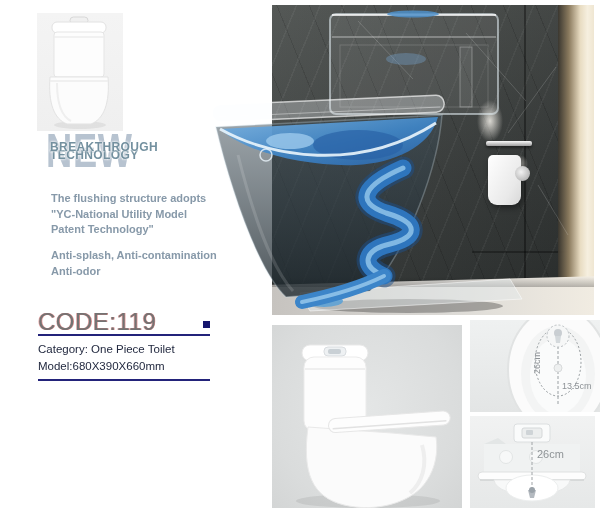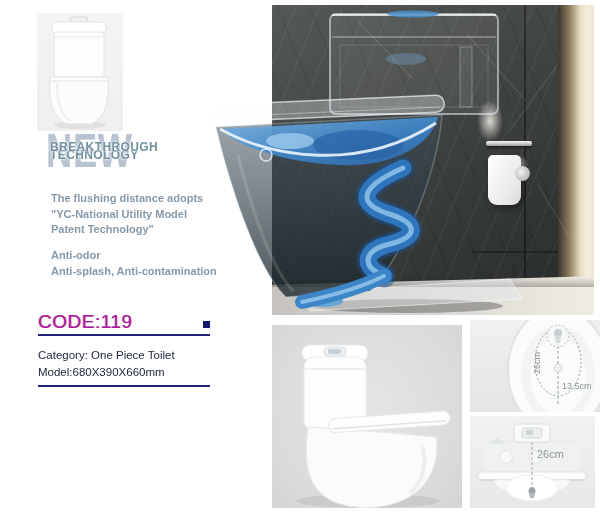--- a/index.html
+++ b/index.html
@@ -17,26 +17,26 @@
   .new-sub{position:absolute;left:4px;color:#73909f;font-weight:700;font-size:12px;letter-spacing:0.4px;
            text-shadow:0 0 2px #fff,0 0 3px #fff;white-space:nowrap;}
   #new-sub1{top:16px;} #new-sub2{top:8px;}
 
   
   #marketing{left:51px;top:191px;width:210px;color:#8799a9;font-weight:700;font-size:11px;line-height:15.5px;}
   #marketing .para2{margin-top:9px;line-height:16px;}
 
   
   #code-block{left:38px;top:311px;width:174px;}
-  #code-title{font-size:19px;letter-spacing:0.5px;color:#a21caf;line-height:21px;
+  #code-title{font-size:24px;letter-spacing:0.5px;color:#737373;line-height:21px;
               text-shadow:0.7px 0 0 rgba(198,52,52,0.55),-0.7px 0 0 rgba(198,52,52,0.45);}
   .rule{height:2px;background:#23237a;width:172px;}
   #rule-top{margin-top:2px;}
   #code-square{position:absolute;right:2px;top:10px;width:7px;height:7px;background:#15156d;}
-  #spec-list{margin-top:11px;font-size:11.5px;line-height:17px;color:#232a40;}
+  #spec-list{margin-top:5px;font-size:11.5px;line-height:17px;color:#232a40;}
   #rule-bottom{margin-top:4px;}
 
   
   #hero{left:272px;top:5px;width:322px;height:310px;overflow:visible;
         background:
          linear-gradient(105deg,rgba(255,255,255,0.06),rgba(0,0,0,0.18)),
          repeating-linear-gradient(112deg,rgba(255,255,255,0.05) 0 1.5px,transparent 1.5px 22px),
          repeating-linear-gradient(68deg,rgba(0,0,0,0.14) 0 1px,transparent 1px 30px),
          linear-gradient(180deg,#4a4e4c,#3a3e3d 55%,#2f3332);}
   #hero-seam-v{left:252px;top:0;width:2px;height:100%;background:rgba(0,0,0,0.35);}
@@ -89,27 +89,27 @@
   </div>
 
   <div class="abs" id="new-block">
     <div id="new-word">NEW</div>
     <div class="new-sub" id="new-sub1">TECHNOLOGY</div>
     <div class="new-sub" id="new-sub2">BREAKTHROUGH</div>
   </div>
 
   <div class="abs" id="marketing">
     <div class="para1">
-      <div>The flushing distance adopts</div>
+      <div>The flushing structure adopts</div>
       <div>"YC-National Utility Model</div>
       <div>Patent Technology"</div>
     </div>
     <div class="para2">
+      <div>Anti-splash, Anti-contamination</div>
       <div>Anti-odor</div>
-      <div>Anti-splash, Anti-contamination</div>
     </div>
   </div>
 
   <div class="abs" id="code-block">
     <div id="code-title">CODE:119</div>
     <div id="code-square"></div>
     <div class="rule" id="rule-top"></div>
     <div id="spec-list">
       <div>Category: One Piece Toilet</div>
       <div>Model:680X390X660mm</div>

